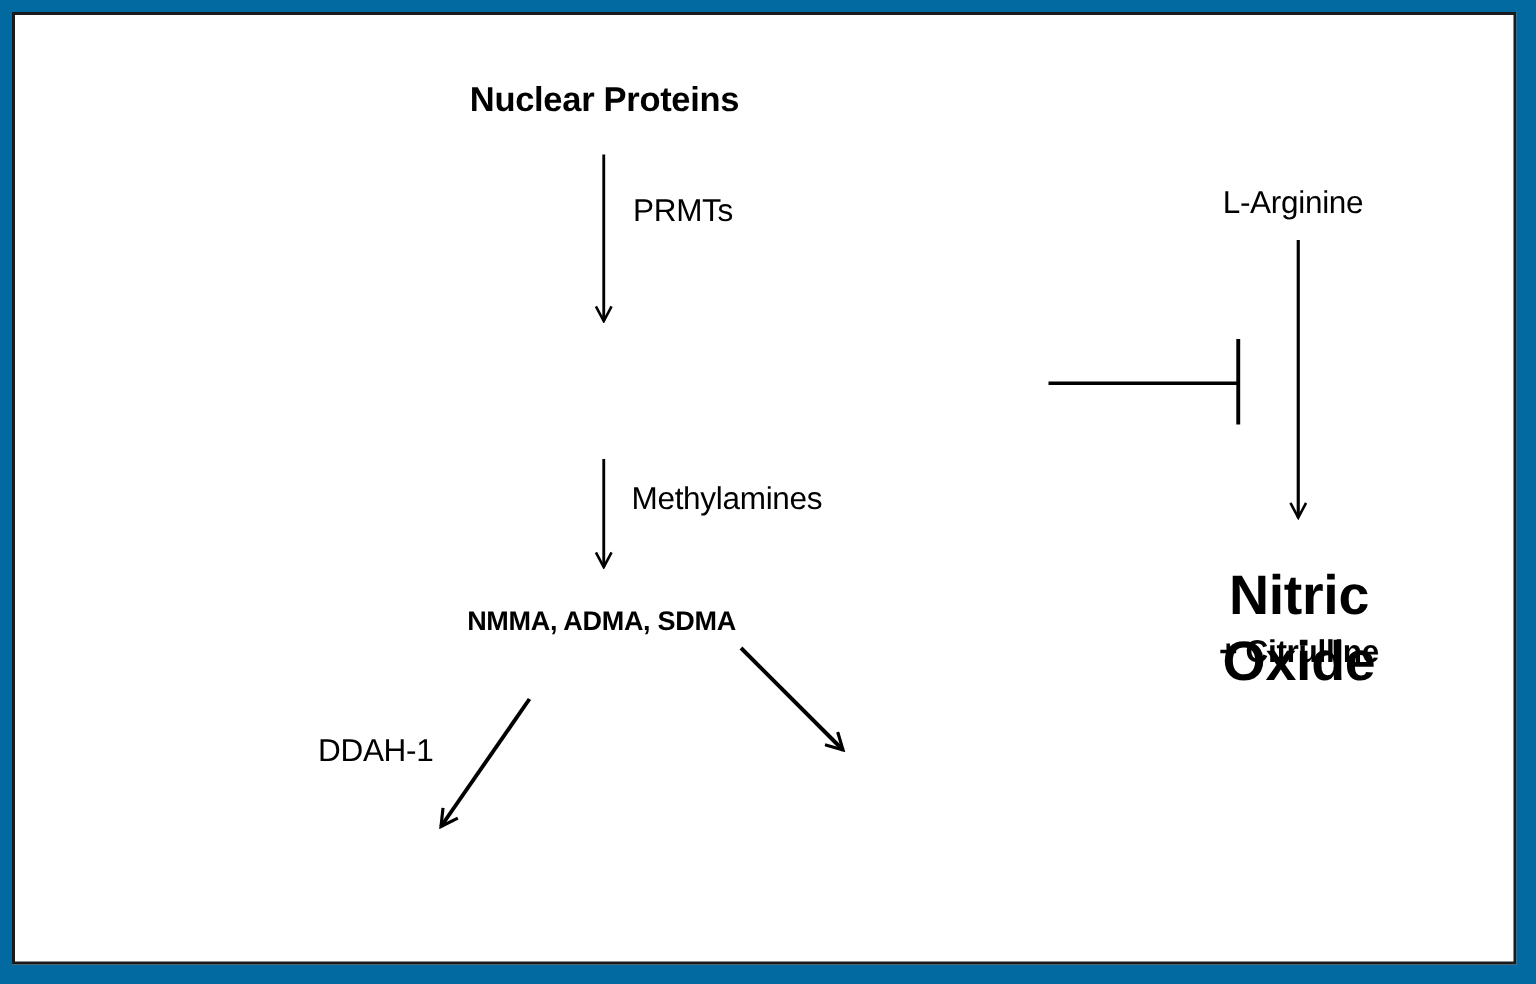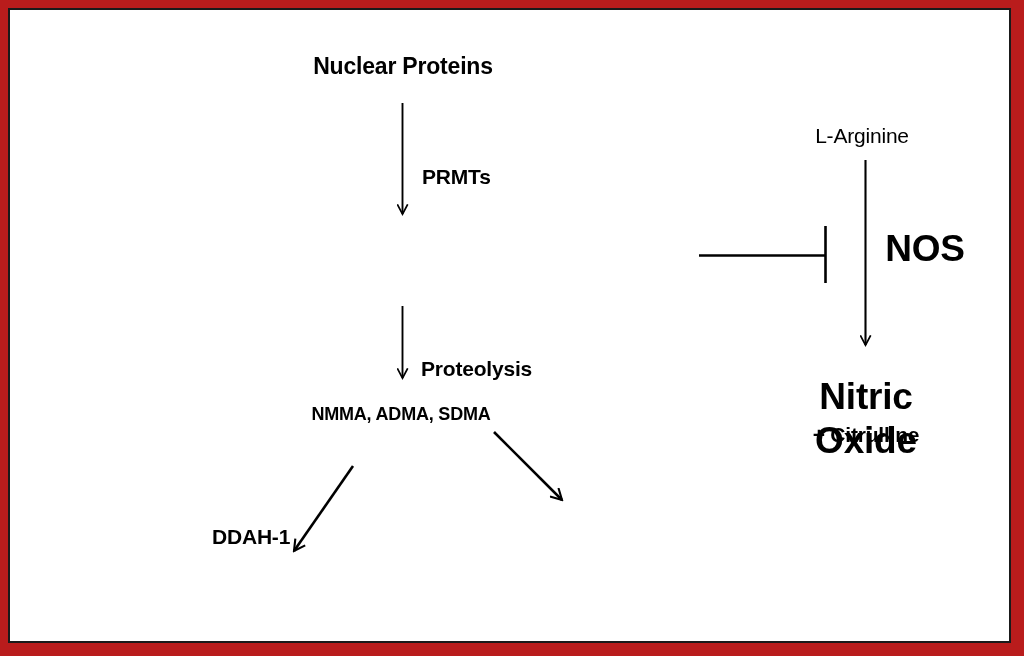--- a/index.html
+++ b/index.html
@@ -5,21 +5,21 @@
 <style>
   html, body {
     margin: 0;
     padding: 0;
     background: #ffffff;
   }
   #canvas {
     position: relative;
     width: 1024px;
     height: 656px;
-    background: #b91c1c;
+    background: #0369a1;
     font-family: "Liberation Sans", "DejaVu Sans", sans-serif;
     overflow: hidden;
   }
   #frame {
     position: absolute;
     left: 8px;
     top: 8px;
     width: 1003px;
     height: 635px;
     border: 2px solid #1a1a1a;
@@ -45,24 +45,23 @@
     font-weight: bold;
   }
   .node.center {
     text-align: center;
     transform: translateX(-50%);
     white-space: normal;
   }
   .lbl {
     position: absolute;
     color: #000000;
-    font-weight: bold;
+    font-weight: normal;
     white-space: nowrap;
     letter-spacing: -0.2px;
-    margin-top: 36px;
   }
 
   
   #node-nuclear-proteins { left: 403px; top: 53px; font-size: 23px; }
   #node-methylated-proteins {
     left: 403px; top: 228px; font-size: 23px; width: 480px; text-align: center;
   }
   #node-free-methylarginines { left: 401px; top: 404px; font-size: 18px; }
   #node-methylamines { left: 264px; top: 561px; font-size: 23px; }
   #node-renal-excretion { left: 611px; top: 516px; font-size: 23px; }
@@ -111,25 +110,24 @@
 
   <div class="node bold center" id="node-nuclear-proteins">Nuclear Proteins</div>
 
 
   <div class="node bold center" id="node-free-methylarginines">NMMA, ADMA, SDMA</div>
 
 
 
   <div class="node center" id="node-l-arginine">L-Arginine</div>
 
-  <div class="node bold center" id="node-nos">NOS</div>
 
   <div class="node bold center" id="node-nitric-oxide">Nitric Oxide</div>
 
   <div class="node bold center" id="node-citrulline">+ Citrulline</div>
 
   <div class="lbl" id="label-prmts">PRMTs</div>
 
-  <div class="lbl" id="label-proteolysis">Proteolysis</div>
+  <div class="lbl" id="label-proteolysis">Methylamines</div>
 
   <div class="lbl" id="label-ddah1">DDAH-1</div>
 
 </div>
 
 </body></html>

